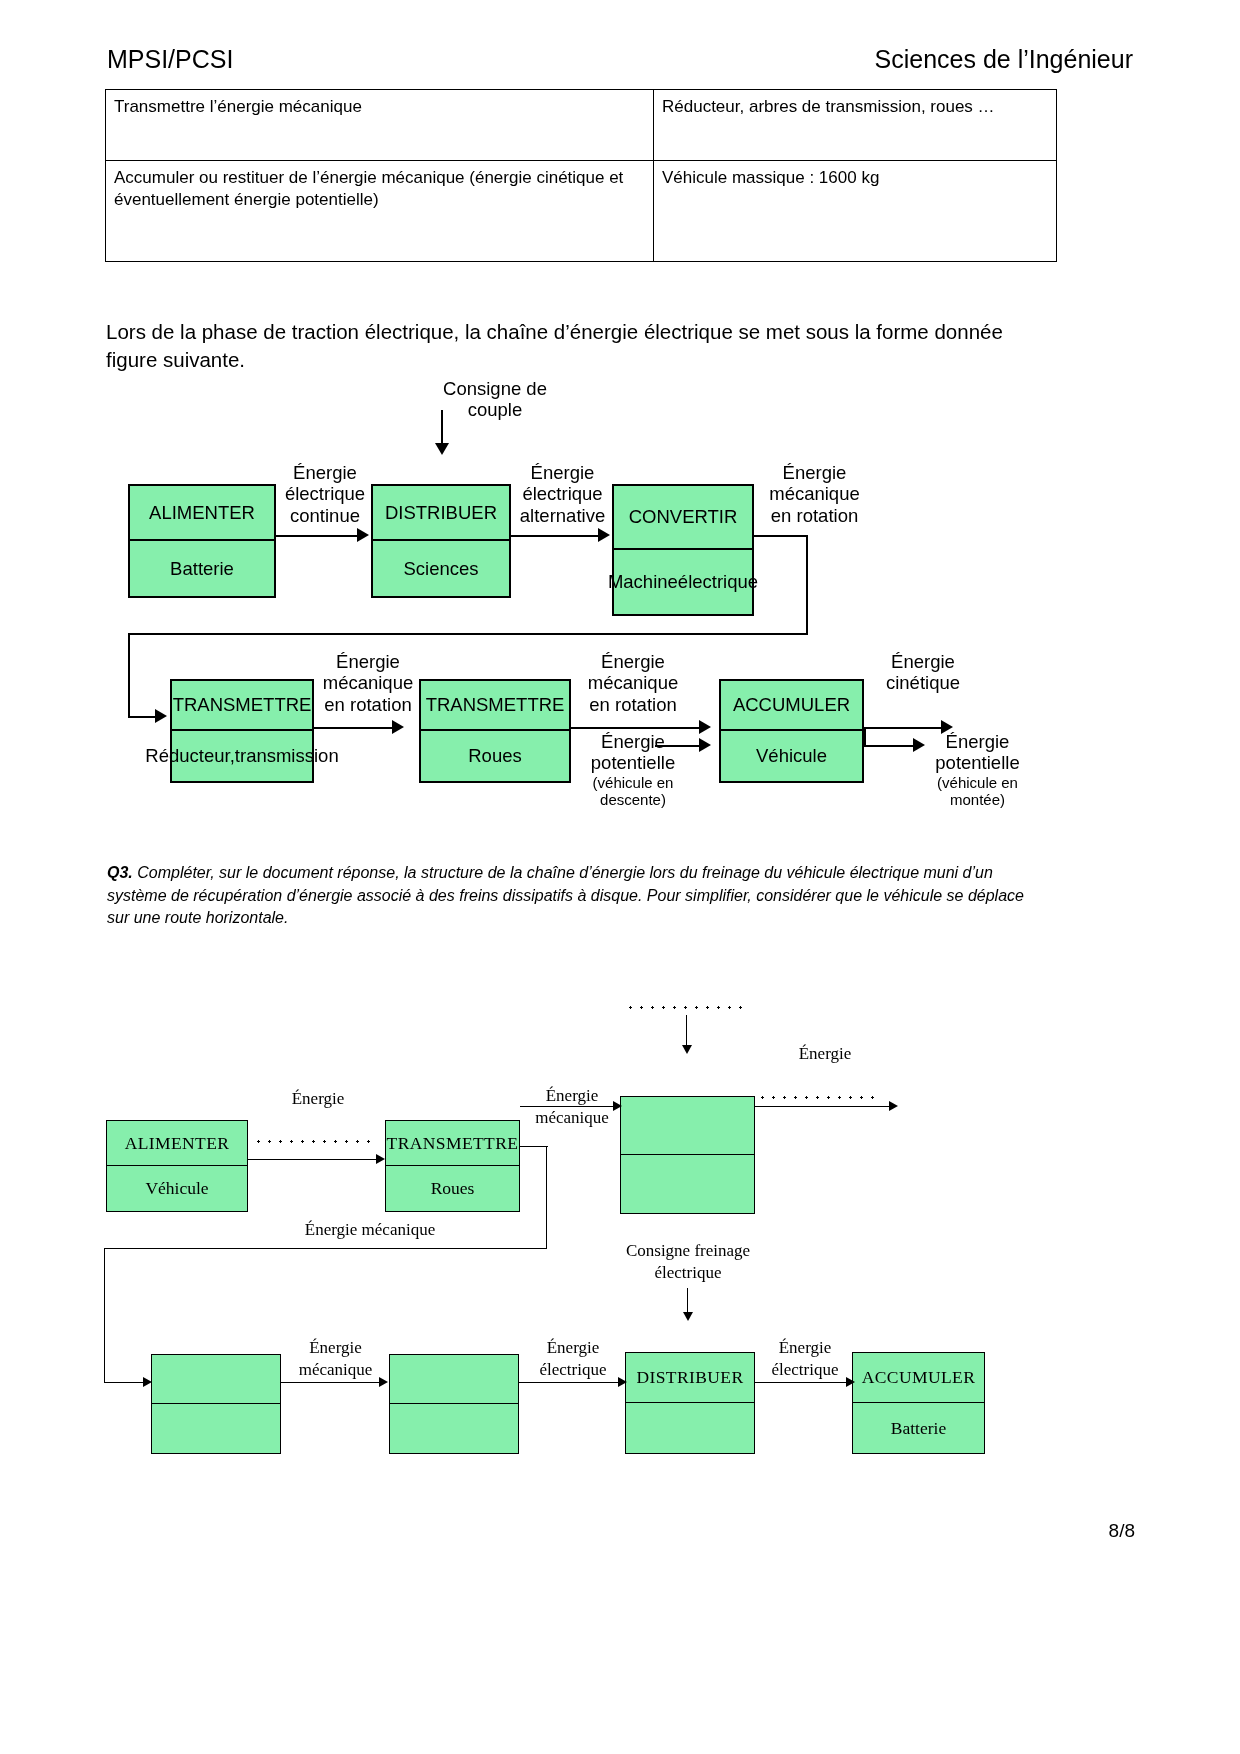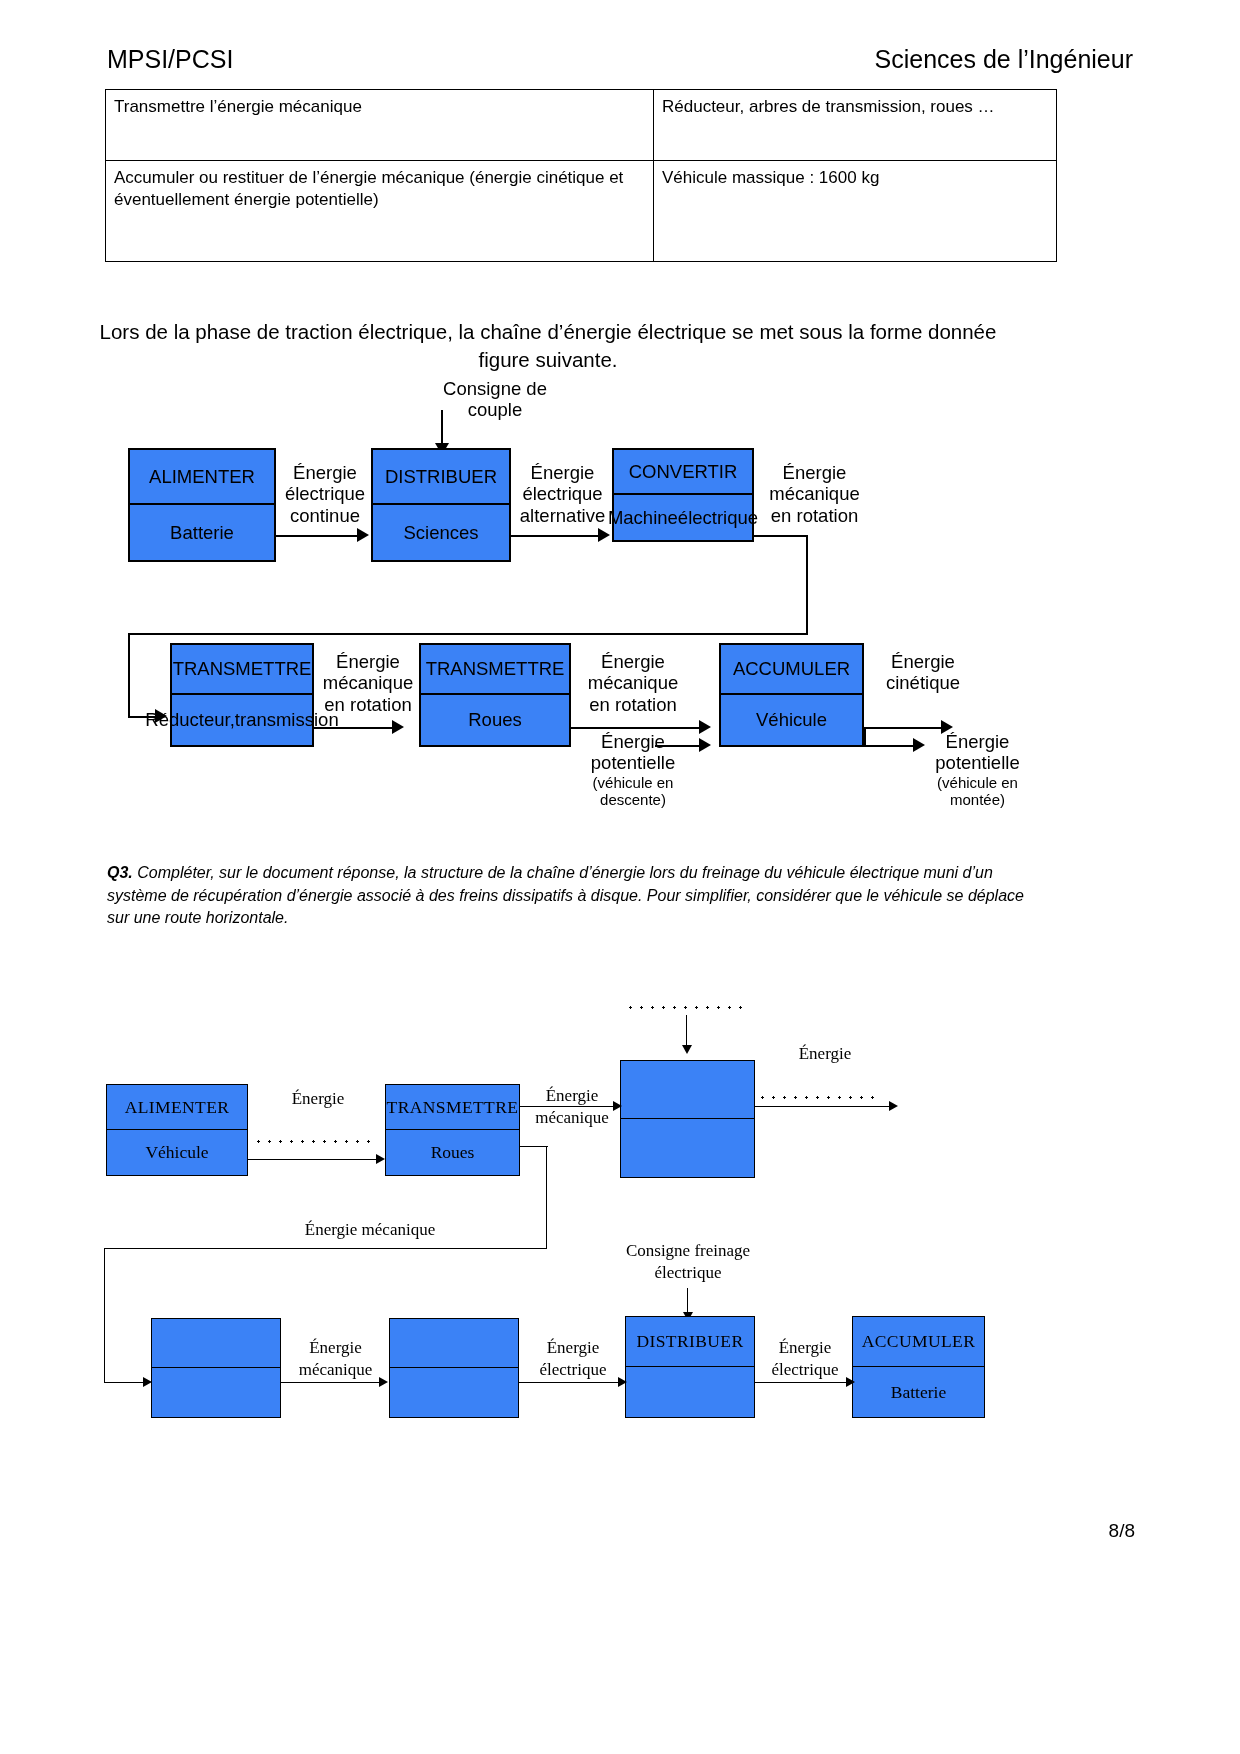--- a/index.html
+++ b/index.html
@@ -15,28 +15,28 @@
   .tbl{position:absolute;left:105px;top:89px;width:925px;border-collapse:collapse;table-layout:fixed;}
   .tbl td{border:1.5px solid #000;padding:6px 4px 8px 8px;font-size:17px;line-height:1.28;vertical-align:top;}
   .tbl td.c1{width:535px;}
   .tbl td.c2{width:390px;}
   .tbl tr.r1 td{height:56px;}
   .tbl tr.r2 td{height:86px;}
   .tbl tr.r3 td{height:30px;}
 
   
   .para{position:absolute;font-size:20.5px;line-height:1.36;}
-  #intro-para{left:93px;top:318px;width:910px;text-align:center;}
+  #intro-para{left:106px;top:318px;width:910px;}
   #q3-para{left:107px;top:862px;width:930px;font-style:italic;font-size:16px;line-height:1.42;}
   #q3-para .qlabel{font-weight:bold;font-style:italic;}
   .pagenum{position:absolute;right:105px;top:1520px;font-size:19px;}
 
   
   .dia{position:absolute;}
-  .box{position:absolute;border:2px solid #000;box-sizing:border-box;background:#3b82f6;}
+  .box{position:absolute;border:2px solid #000;box-sizing:border-box;background:#86efac;margin-top:36px;}
   .box .bt{position:absolute;left:0;right:0;top:0;height:50%;border-bottom:2px solid #000;
            display:flex;align-items:center;justify-content:center;box-sizing:border-box;}
   .box .bb{position:absolute;left:0;right:0;bottom:0;height:50%;
            display:flex;align-items:center;justify-content:center;box-sizing:border-box;text-align:center;}
   .hline{position:absolute;height:0;border-top:2px solid #000;}
   .vline{position:absolute;width:0;border-left:2px solid #000;}
   .lbl{position:absolute;text-align:center;line-height:1.15;}
   .arrowR{position:absolute;width:0;height:0;border-top:7px solid transparent;border-bottom:7px solid transparent;border-left:12px solid #000;}
   .arrowD{position:absolute;width:0;height:0;border-left:7px solid transparent;border-right:7px solid transparent;border-top:12px solid #000;}
 
@@ -97,21 +97,21 @@
     <div class="arrowD" style="left:435px;top:443px;"></div>
 
     <div class="box" style="left:128px;top:448px;width:148px;height:114px;">
       <div class="bt">ALIMENTER</div>
       <div class="bb">Batterie</div>
     </div>
     <div class="box" style="left:371px;top:448px;width:140px;height:114px;">
       <div class="bt">DISTRIBUER</div>
       <div class="bb">Sciences</div>
     </div>
-    <div class="box" style="left:612px;top:448px;width:142px;height:94px;padding-left:40px;">
+    <div class="box" style="left:612px;top:448px;width:142px;height:132px;padding-left:40px;">
       <div class="bt">CONVERTIR</div>
       <div class="bb">
         <span>Machine</span>
           <br>
         <span>électrique</span>
       </div>
     </div>
 
     <div class="lbl" style="left:279px;top:462px;width:92px;">
       <div>Énergie</div>

